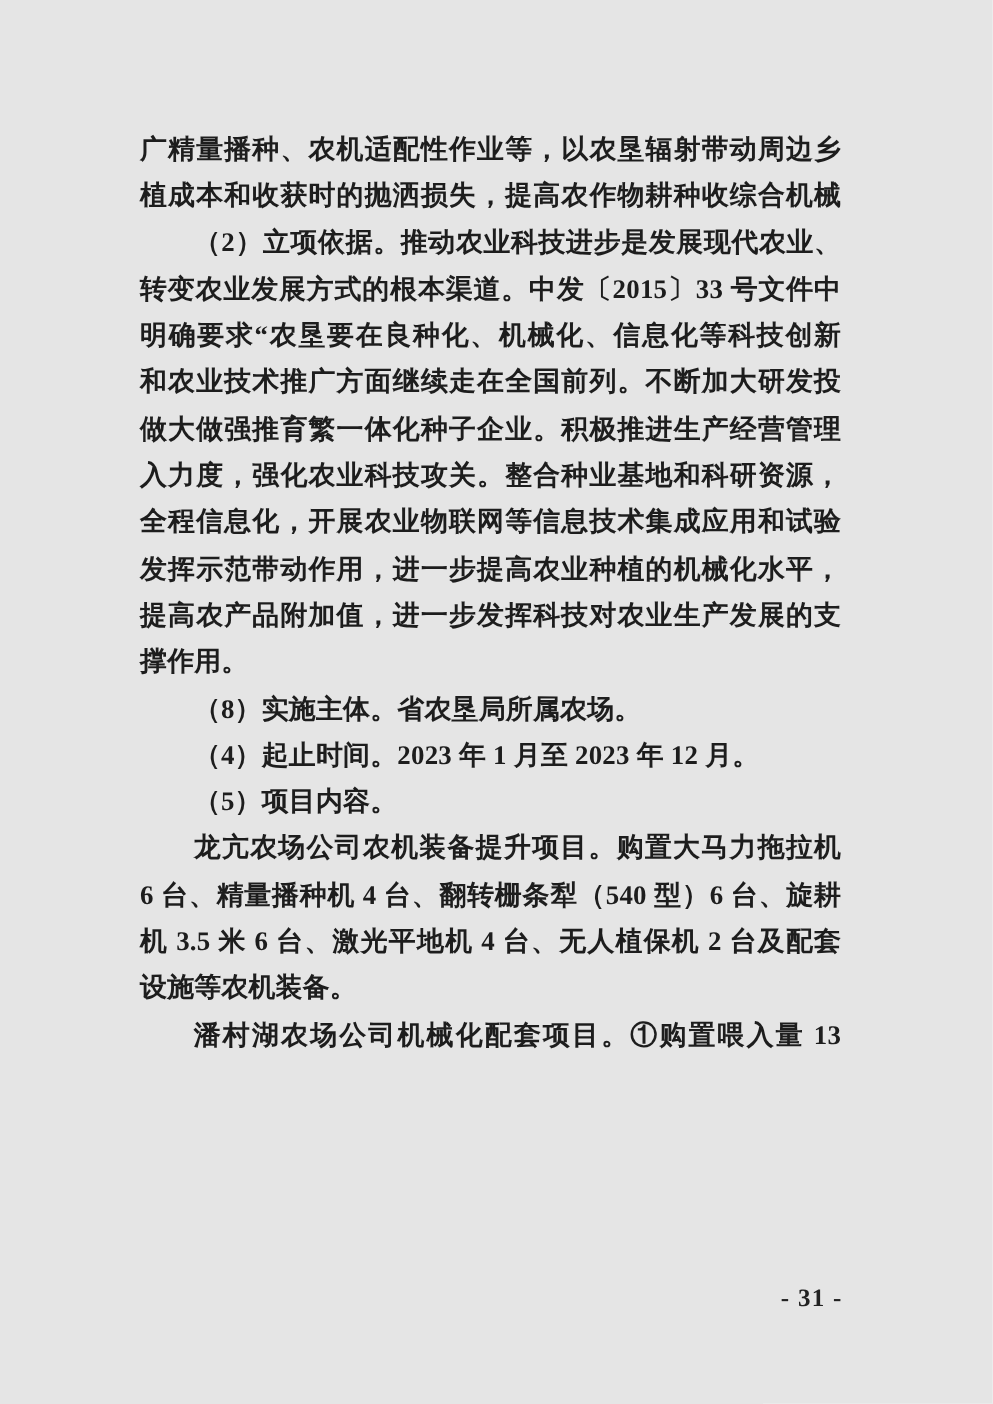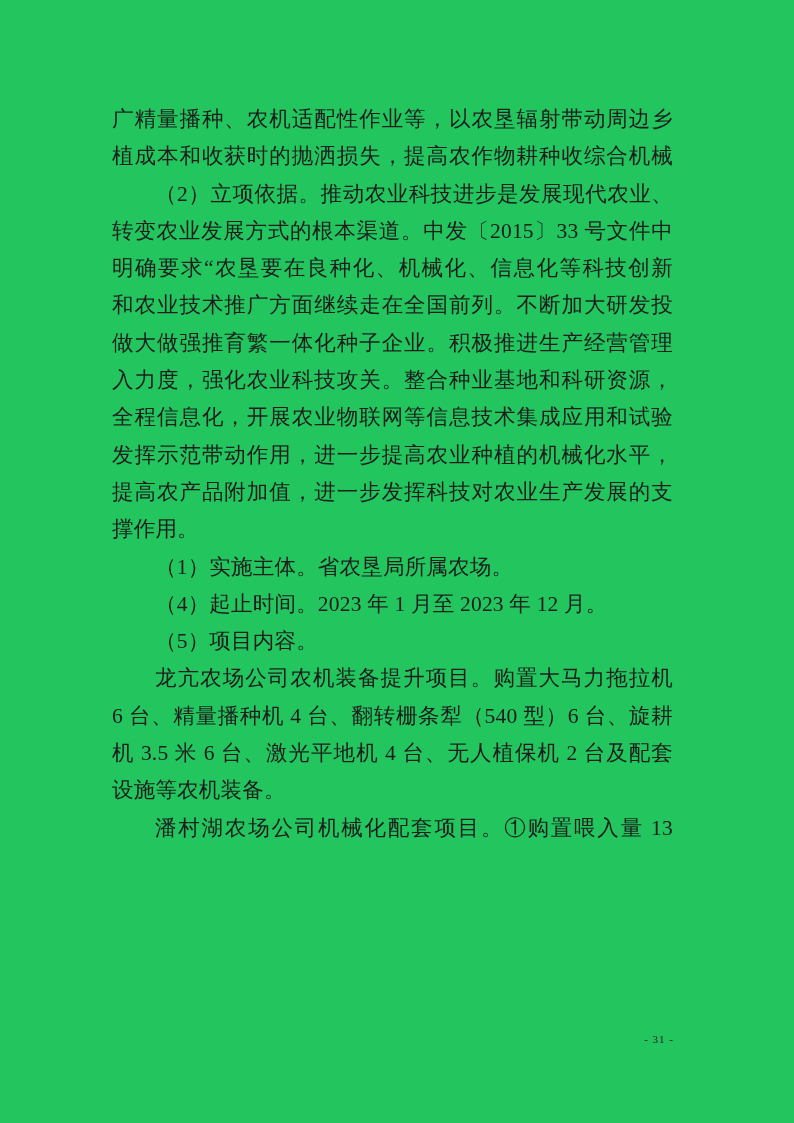--- a/index.html
+++ b/index.html
@@ -10,21 +10,22 @@
     width: 794px;
     height: 1123px;
     background: #ffffff;
     position: relative;
     overflow: hidden;
     font-family: "Liberation Serif", "DejaVu Serif", serif;
   }
   .page {
     position: absolute;
     inset: 0;
-    background: #22c55e;
+    background: #e5e5e5;
+    font-weight: bold;
   }
   .doc-body {
     position: absolute;
     left: 112px;
     top: 101px;
     width: 561px;
   }
   .line {
     font-size: 21.5px;
     line-height: 37.3px;
@@ -39,21 +40,21 @@
     text-align-last: justify;
     text-justify: inter-character;
   }
   .line.indent {
     text-indent: 2em;
   }
   .page-number {
     position: absolute;
     top: 1031px;
     right: 120px;
-    font-size: 11px;
+    font-size: 20px;
     line-height: 17px;
     color: #222222;
     letter-spacing: 1px;
   }
 </style>
 </head>
 <body>
 
 <div class="page">
   <div class="doc-body" id="doc-body">
@@ -62,21 +63,21 @@
       <div class="line indent justify">（2）立项依据。推动农业科技进步是发展现代农业、</div>
       <div class="line justify">转变农业发展方式的根本渠道。中发〔2015〕33 号文件中</div>
       <div class="line justify">明确要求“农垦要在良种化、机械化、信息化等科技创新</div>
       <div class="line justify">和农业技术推广方面继续走在全国前列。不断加大研发投</div>
       <div class="line justify">做大做强推育繁一体化种子企业。积极推进生产经营管理</div>
       <div class="line justify">入力度，强化农业科技攻关。整合种业基地和科研资源，</div>
       <div class="line justify">全程信息化，开展农业物联网等信息技术集成应用和试验</div>
       <div class="line justify">发挥示范带动作用，进一步提高农业种植的机械化水平，</div>
       <div class="line justify">提高农产品附加值，进一步发挥科技对农业生产发展的支</div>
       <div class="line">撑作用。</div>
-      <div class="line indent">（1）实施主体。省农垦局所属农场。</div>
+      <div class="line indent">（8）实施主体。省农垦局所属农场。</div>
       <div class="line indent">（4）起止时间。2023 年 1 月至 2023 年 12 月。</div>
       <div class="line indent">（5）项目内容。</div>
       <div class="line indent justify">龙亢农场公司农机装备提升项目。购置大马力拖拉机</div>
       <div class="line justify">6 台、精量播种机 4 台、翻转栅条犁（540 型）6 台、旋耕</div>
       <div class="line justify">机 3.5 米 6 台、激光平地机 4 台、无人植保机 2 台及配套</div>
       <div class="line">设施等农机装备。</div>
       <div class="line indent justify">潘村湖农场公司机械化配套项目。①购置喂入量 13</div>
     </div>
   <div class="page-number">- 31 -</div>
 </div>

